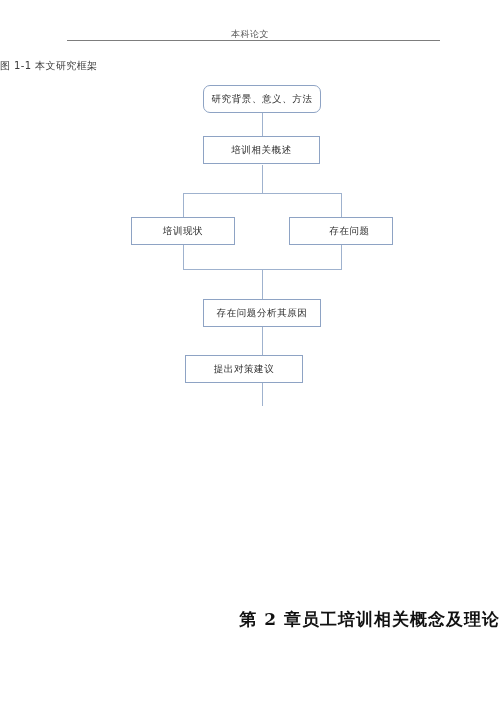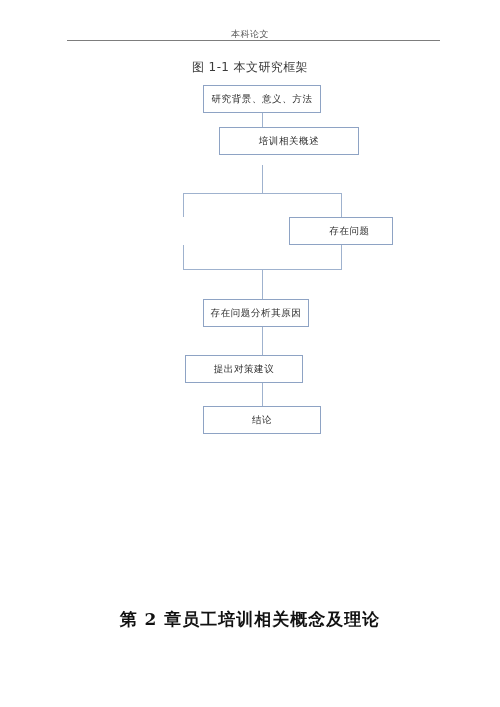--- a/index.html
+++ b/index.html
@@ -39,22 +39,22 @@
     height: 1px;
     background: #7d7d7d;
   }
 
   
   .figure-caption {
     position: absolute;
     left: 0;
     top: 59px;
     width: 500px;
-    text-align: center;
-    font-size: 12px;
+    text-align: left;
+    font-size: 10px;
     color: #3a3a3a;
     letter-spacing: 0.4px;
   }
 
   
   .flowchart {
     position: absolute;
     left: 0;
     top: 0;
     width: 500px;
@@ -79,76 +79,76 @@
   }
   .conn.v { width: 1px; }
   .conn.h { height: 1px; }
 
   
   .chapter-heading {
     position: absolute;
     left: 0;
     top: 608px;
     width: 500px;
-    text-align: center;
+    text-align: right;
     font-size: 17px;
     font-weight: bold;
     color: #111;
     letter-spacing: 1px;
     font-family: "DejaVu Serif", "Liberation Serif", serif;
   }
 </style>
 </head>
 <body>
 
 <div class="page-header">
   <span class="header-text">本科论文</span>
 </div>
 <div class="header-rule"></div>
 
 <div class="figure-caption">图 1-1 本文研究框架</div>
 
 <div class="flowchart">
 
-  <div class="node" style="left:203px; top:85px; width:118px; height:28px;">
+  <div class="node" style="left:203px; top:85px; width:118px; height:28px;border-radius:7px;">
     <span>研究背景、意义、方法</span>
   </div>
 
   <div class="conn v" style="left:262px; top:113px; height:24px;"></div>
 
-  <div class="node" style="left:203px; top:127px; width:140px; height:28px;margin-left:16px;">
+  <div class="node" style="left:203px; top:136px; width:117px; height:28px;">
     <span>培训相关概述</span>
   </div>
 
   <div class="conn v" style="left:262px; top:165px; height:28px;"></div>
   <div class="conn h" style="left:183px; top:193px; width:159px;"></div>
   <div class="conn v" style="left:183px; top:193px; height:24px;"></div>
   <div class="conn v" style="left:341px; top:193px; height:24px;"></div>
 
+  <div class="node" style="left:131px; top:217px; width:104px; height:28px;">
+    <span>培训现状</span>
+  </div>
 
   <div class="node" style="left:289px; top:217px; width:104px; height:28px;padding-left:17px;">
     <span>存在问题</span>
   </div>
 
   <div class="conn v" style="left:183px; top:245px; height:24px;"></div>
   <div class="conn v" style="left:341px; top:245px; height:24px;"></div>
   <div class="conn h" style="left:183px; top:269px; width:159px;"></div>
   <div class="conn v" style="left:262px; top:269px; height:30px;"></div>
 
-  <div class="node" style="left:203px; top:299px; width:106px; height:28px;">
+  <div class="node" style="left:203px; top:299px; width:118px; height:28px;">
     <span>存在问题分析其原因</span>
   </div>
 
   <div class="conn v" style="left:262px; top:327px; height:28px;"></div>
 
   <div class="node" style="left:185px; top:355px; width:118px; height:28px;">
     <span>提出对策建议</span>
   </div>
 
   <div class="conn v" style="left:262px; top:383px; height:23px;"></div>
 
-  <div class="node" style="left:203px; top:406px; width:118px; height:28px;">
-    <span>结论</span>
-  </div>
 
 </div>
 
 <div class="chapter-heading">第 2 章员工培训相关概念及理论</div>
 
 </body></html>

